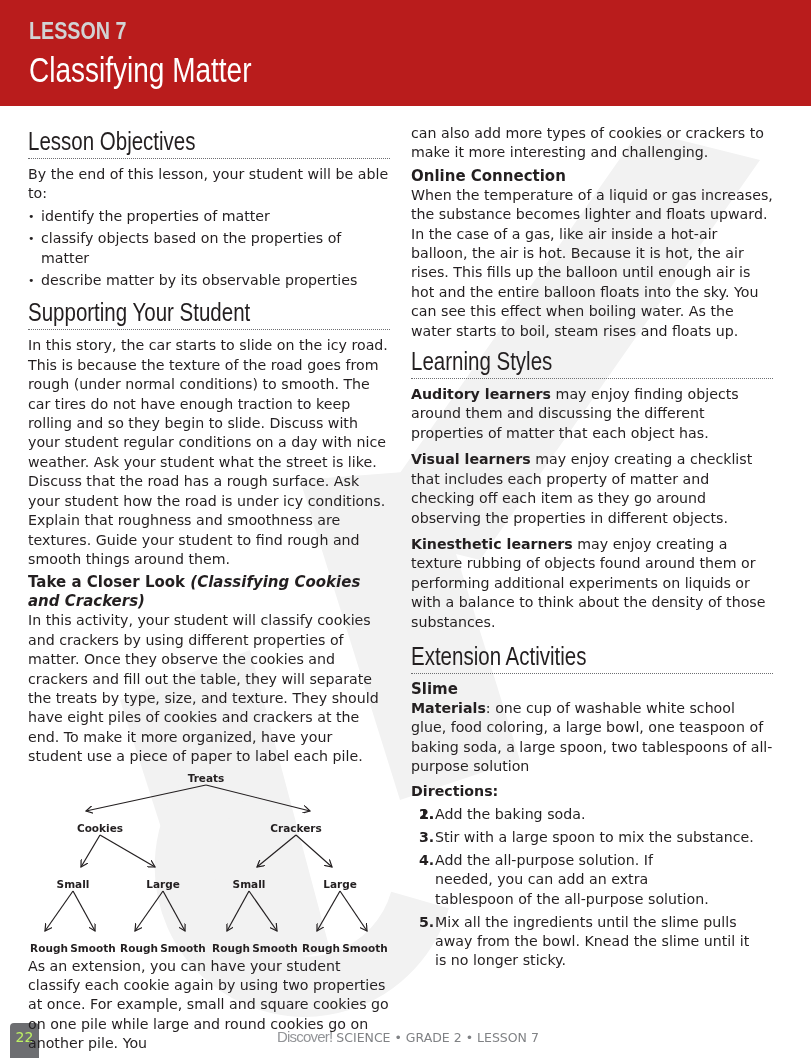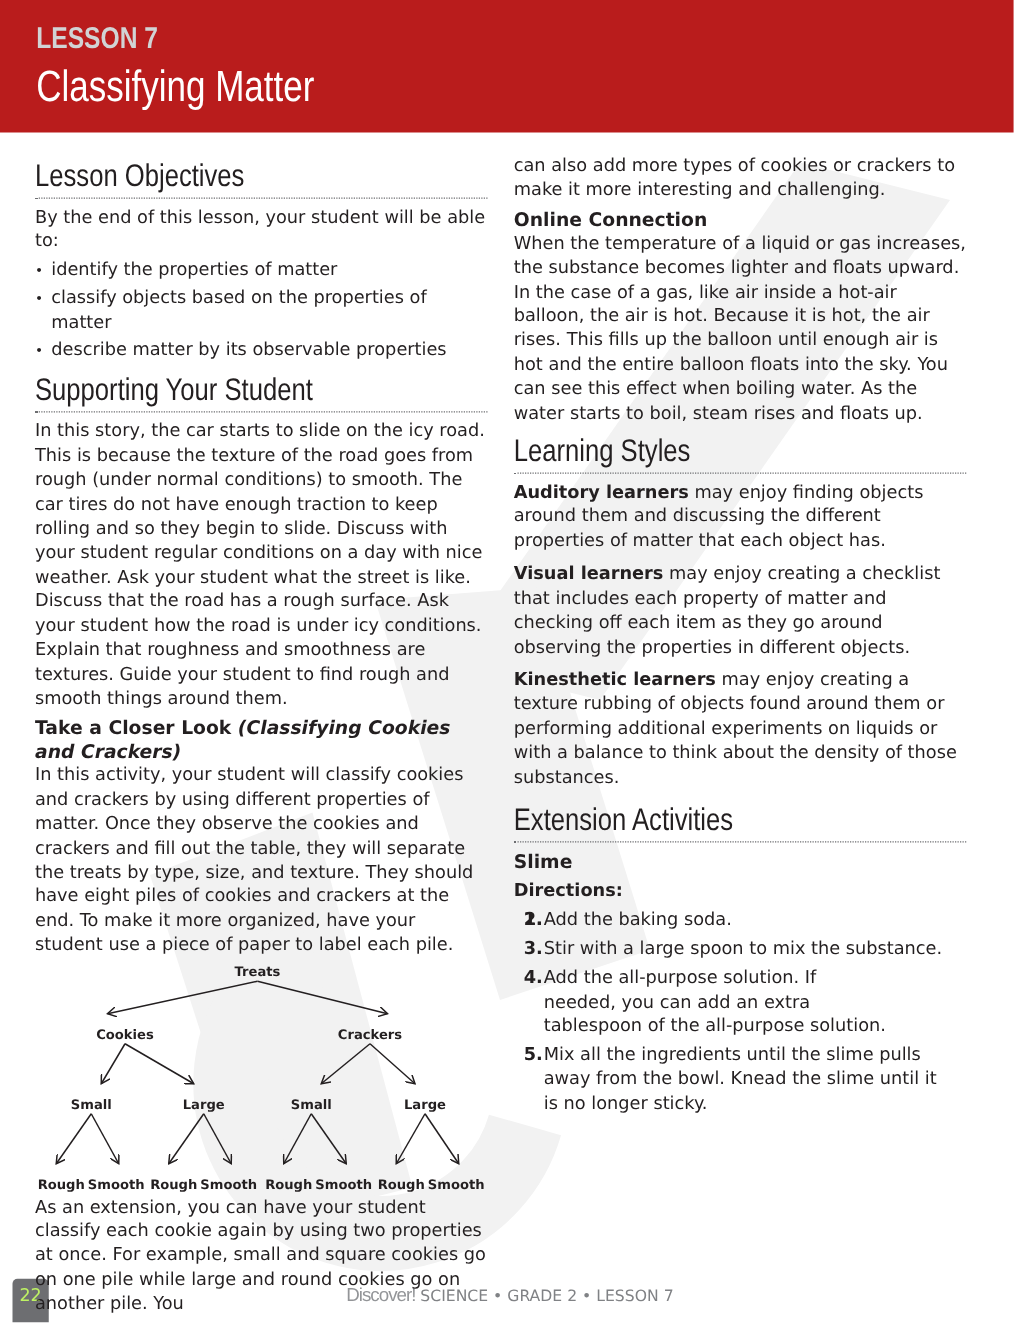--- a/index.html
+++ b/index.html
@@ -122,20 +122,21 @@
   <p>When the temperature of a liquid or gas increases, the substance becomes lighter and floats upward. In the case of a gas, like air inside a hot-air balloon, the air is hot. Because it is hot, the air rises. This fills up the balloon until enough air is hot and the entire balloon floats into the sky. You can see this effect when boiling water. As the water starts to boil, steam rises and floats up.</p>
   <div style="height:3px"></div>
   <h2 class="sec">Learning Styles</h2>
   <div class="rule"></div>
   <p class="ls-para"><b>Auditory learners</b><span> may enjoy finding objects around them and discussing the different properties of matter that each object has.</span></p>
   <p class="ls-para"><b>Visual learners</b><span> may enjoy creating a checklist that includes each property of matter and checking off each item as they go around observing the properties in different objects.</span></p>
   <p class="ls-para"><b>Kinesthetic learners</b><span> may enjoy creating a texture rubbing of objects found around them or performing additional experiments on liquids or with a balance to think about the density of those substances.</span></p>
   <h2 class="sec">Extension Activities</h2>
   <div class="rule"></div>
   <div class="sub">Slime</div>
+  <p><b>Materials</b><span>: one cup of washable white school glue, food coloring, a large bowl, one teaspoon of baking soda, a large spoon, two tablespoons of all-purpose solution</span></p>
   <div style="height:5px"></div>
   <div style="font-weight:bold">Directions:</div>
   <ol class="dirs">
     <li><span class="n">1.</span></li>
     <li><span class="n">2.</span><span>Add the baking soda.</span></li>
     <li><span class="n">3.</span><span>Stir with a large spoon to mix the substance.</span></li>
     <li style="padding-right:60px"><span class="n">4.</span><span>Add the all-purpose solution. If needed, you can add an extra tablespoon of the all-purpose solution.</span></li>
     <li style="padding-right:20px"><span class="n">5.</span><span>Mix all the ingredients until the slime pulls away from the bowl. Knead the slime until it is no longer sticky.</span></li>
   </ol>
 </div>

